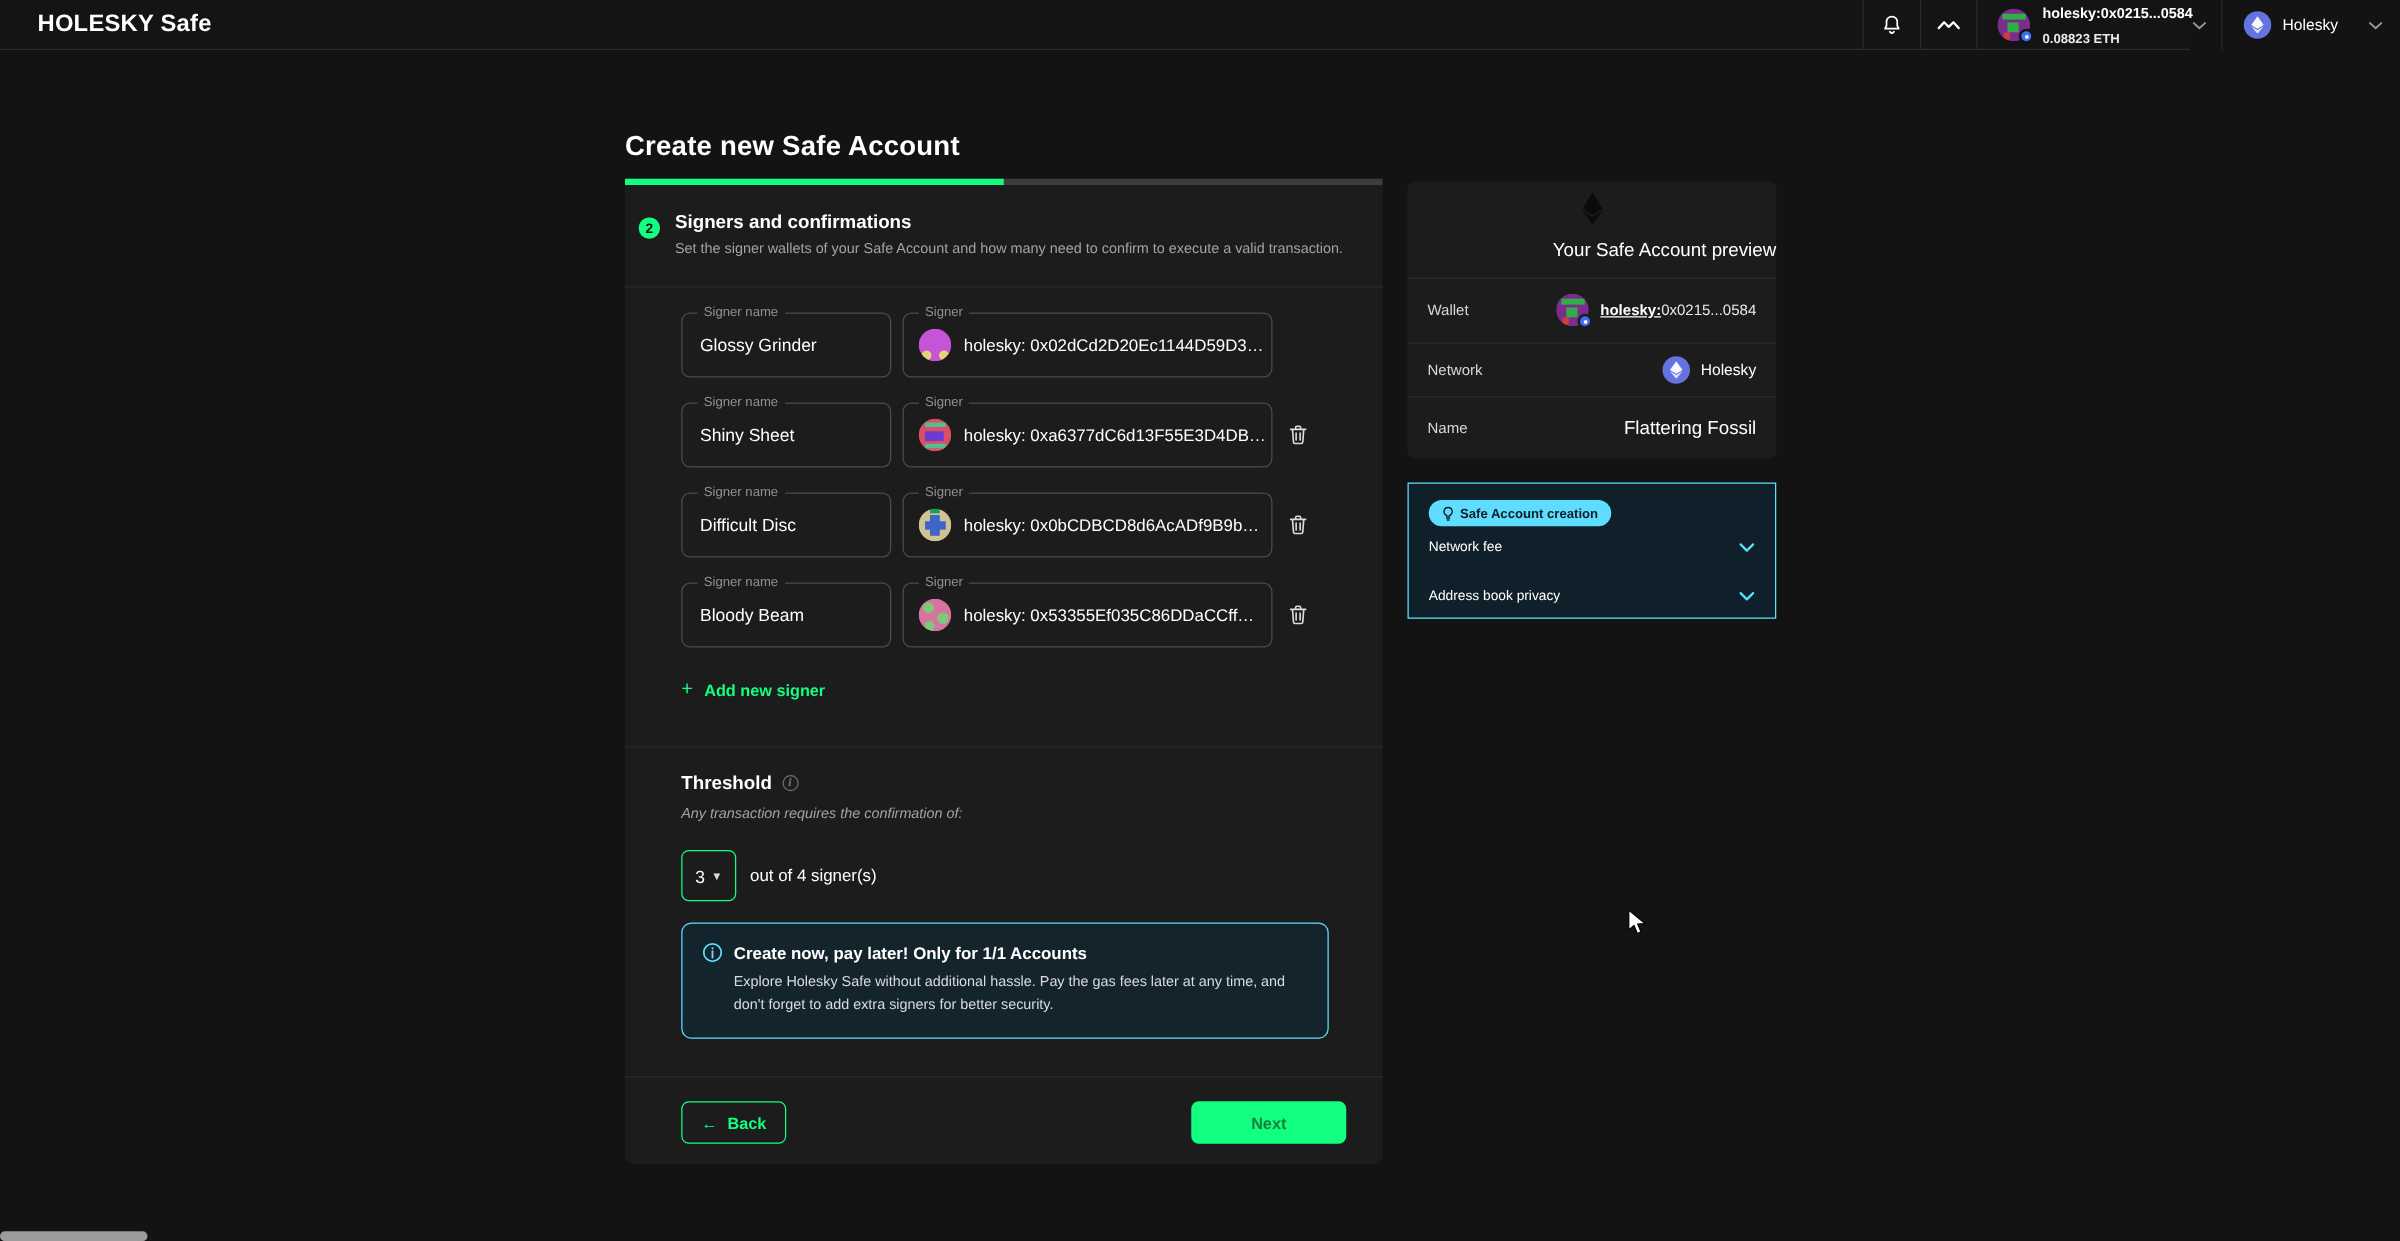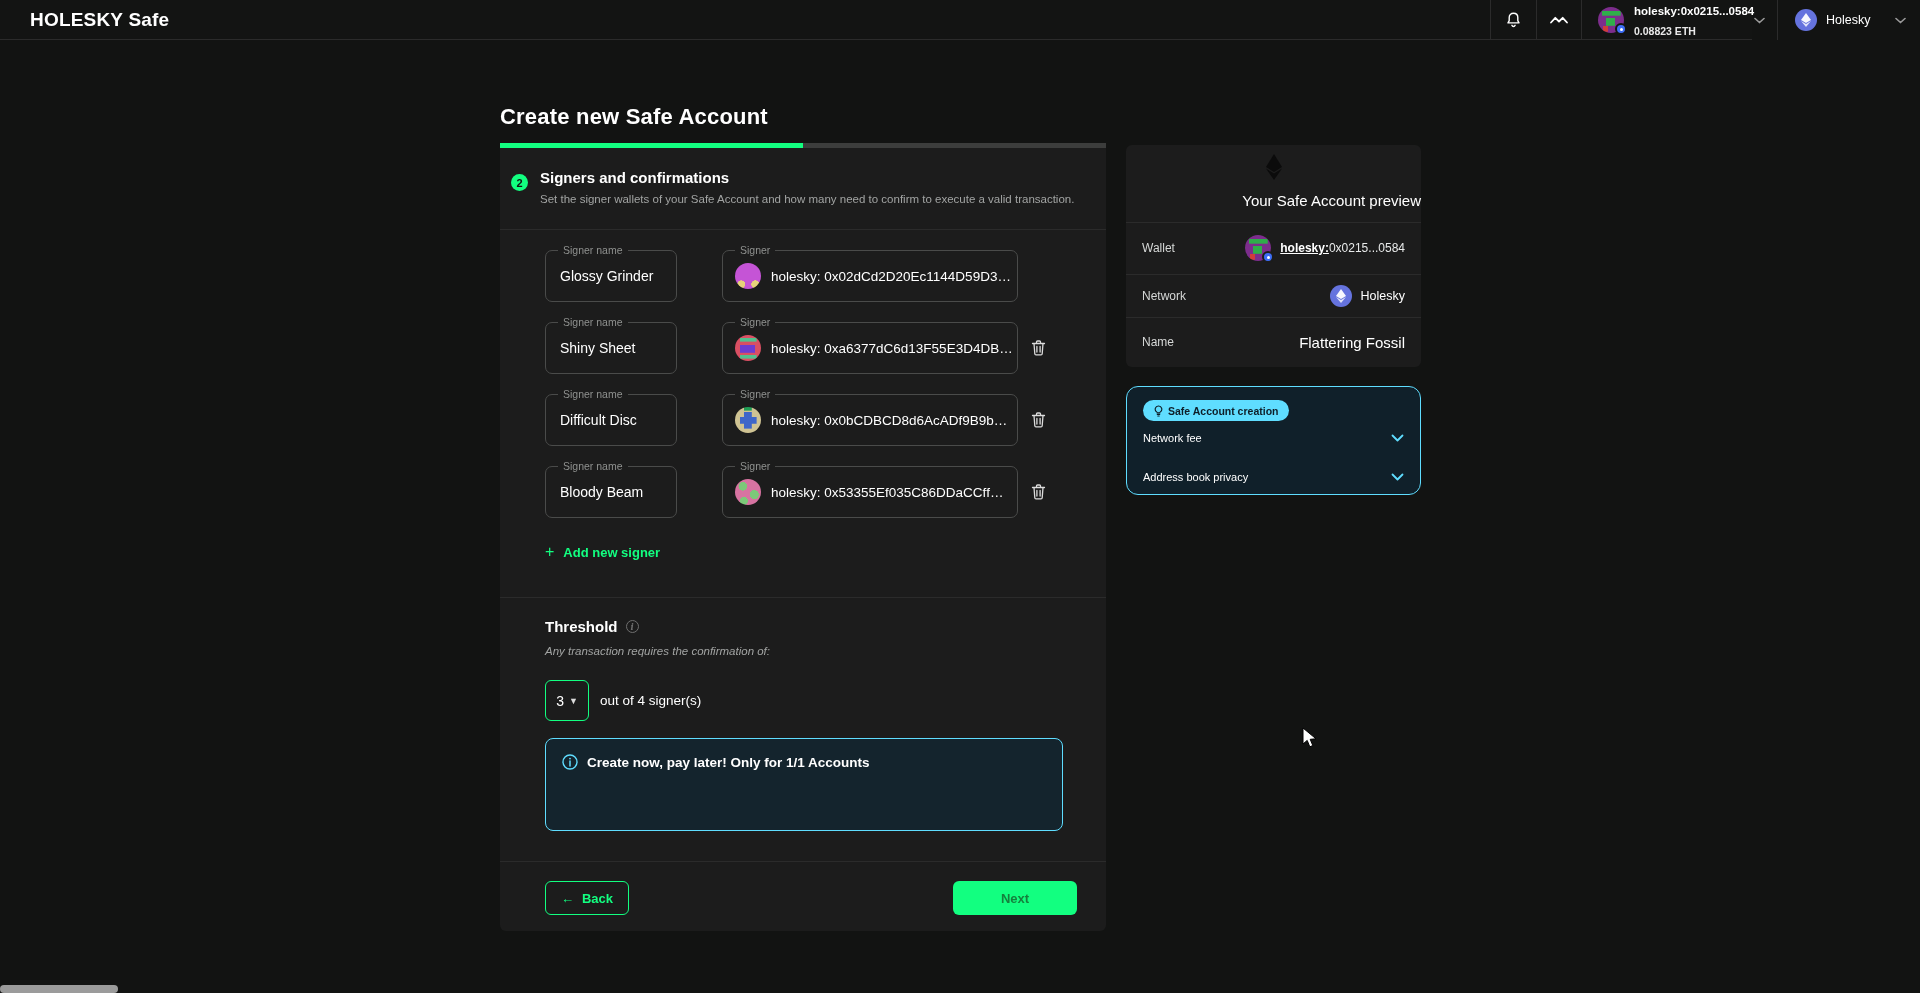--- a/index.html
+++ b/index.html
@@ -43,21 +43,21 @@
   .progress{position:absolute;left:500px;top:143px;width:606px;height:5px;background:#3c3d3c;}
   .progress-fill{height:100%;background:var(--green);width:50%;}
   .main-card{position:absolute;left:500px;top:148px;width:606px;height:783px;background:var(--card);border-radius:0 0 6px 6px;}
   .step-badge{position:absolute;left:11px;top:26px;width:17px;height:17px;border-radius:50%;background:var(--green);color:#121312;font-size:11px;font-weight:bold;display:flex;align-items:center;justify-content:center;}
   .step-title{position:absolute;left:40px;top:21px;font-size:15px;font-weight:bold;}
   .step-subtitle{position:absolute;left:40px;top:45px;font-size:11.5px;color:var(--muted);}
   .hdiv{position:absolute;left:0;width:100%;height:1px;background:var(--border);}
   .signer-row{position:absolute;left:0;width:100%;height:52px;}
   .field{position:absolute;top:0;height:52px;border:1px solid #4a4b4a;border-radius:7px;display:flex;align-items:center;}
   .field-label{position:absolute;top:-7px;left:12px;background:var(--card);padding:0 5px;font-size:10.5px;color:#8f918f;}
-  .f-name{left:45px;width:132px;padding-left:14px;font-size:14px;}
+  .f-name{left:45px;width:168px;padding-left:14px;font-size:14px;}
   .f-signer{left:222px;width:296px;padding-left:12px;font-size:13.5px;}
   .f-signer .addr{margin-left:10px;white-space:nowrap;overflow:hidden;max-width:240px;}
   .sig-avatar{width:26px;height:26px;}
   .av-r0{background-color:#c554d6;background-image:radial-gradient(circle at 24% 82%, #e7d27b 0 13%, transparent 14%),radial-gradient(circle at 78% 82%, #e7d27b 0 13%, transparent 14%);}
   .av-r1{background-color:#d94f63;background-image:linear-gradient(#52c08e,#52c08e),linear-gradient(#6d3bd1,#6d3bd1),linear-gradient(#52c08e,#52c08e);background-size:64% 14%,58% 30%,64% 14%;background-position:50% 12%,50% 55%,50% 88%;background-repeat:no-repeat;}
   .av-r2{background-color:#cfc393;background-image:linear-gradient(#3e66c9,#3e66c9),linear-gradient(#3e66c9,#3e66c9),linear-gradient(#1f9d55,#1f9d55);background-size:30% 64%,64% 26%,30% 14%;background-position:50% 55%,50% 52%,50% 0%;background-repeat:no-repeat;}
   .av-r3{background-color:#d773a1;background-image:radial-gradient(circle at 30% 28%, #7cc979 0 16%, transparent 17%),radial-gradient(circle at 74% 60%, #7cc979 0 18%, transparent 19%),radial-gradient(circle at 34% 84%, #7cc979 0 14%, transparent 15%);}
   .trash-btn{position:absolute;left:526px;top:14px;width:24px;height:24px;display:flex;align-items:center;justify-content:center;cursor:pointer;}
   .add-signer{position:absolute;left:45px;top:395px;display:flex;align-items:center;gap:9px;color:var(--green);font-size:13px;font-weight:bold;cursor:pointer;}
   .add-plus{font-size:16px;font-weight:normal;}
@@ -83,21 +83,21 @@
   .pv-right{margin-left:auto;display:flex;align-items:center;}
   .pv-wallet{top:77px;height:52px;}
   .pv-network{top:129px;height:43px;}
   .pv-name{top:172px;height:50px;}
   .pv-avatar{width:26px;height:26px;margin-right:9px;}
   .pv-avatar .av-badge{border-color:var(--card);}
   .pv-addr-prefix{font-size:12px;font-weight:bold;text-decoration:underline;}
   .pv-addr{font-size:12px;color:#e8eaea;}
   .pv-net-label{font-size:12.5px;margin-left:9px;}
   .pv-name-value{font-size:15px;}
-  .tips-card{position:absolute;left:1126px;top:386px;width:295px;height:109px;border:1px solid var(--info);border-radius:12px;background:#10202A;}
+  .tips-card{position:absolute;left:1126px;top:386px;width:295px;height:109px;border:1px solid var(--info);border-radius:0;background:#10202A;}
   .tips-badge{position:absolute;left:16px;top:13px;height:21px;background:var(--info);color:#0E1E28;font-size:10.5px;font-weight:bold;border-radius:11px;display:flex;align-items:center;gap:5px;padding:0 11px;}
   .tips-item{position:absolute;left:0;width:100%;height:22px;display:flex;align-items:center;padding:0 16px;cursor:pointer;}
   .tips-item-label{font-size:11px;}
   .tips-chev{margin-left:auto;}
   .ti-0{top:40px;} .ti-1{top:79px;}
   
   .hscroll-thumb{position:absolute;left:0;top:985px;width:118px;height:8px;background:#9b9b9b;border-radius:4px;}
   .cursor{position:absolute;left:1302px;top:727px;pointer-events:none;}
   svg{display:block;}
 </style>
@@ -251,20 +251,21 @@
 
   <div class="notice">
     <span class="notice-icon">
       <svg width="16" height="16" viewBox="0 0 16 16">
           <circle cx="8" cy="8" r="7" fill="none" stroke="#5FDDFF" stroke-width="1.4"></circle>
           <circle cx="8" cy="4.6" r="0.9" fill="#5FDDFF"></circle>
           <path d="M8 7v5" stroke="#5FDDFF" stroke-width="1.5" stroke-linecap="round"></path>
         </svg>
     </span>
     <div class="notice-title">Create now, pay later! Only for 1/1 Accounts</div>
+    <div class="notice-body">Explore Holesky Safe without additional hassle. Pay the gas fees later at any time, and don't forget to add extra signers for better security.</div>
   </div>
 
   <div class="hdiv" style="top:713px"></div>
 
   <div class="btn btn-back">
     <span>←</span>
     <span>Back</span>
   </div>
   <div class="btn btn-next">
     <span>Next</span>

